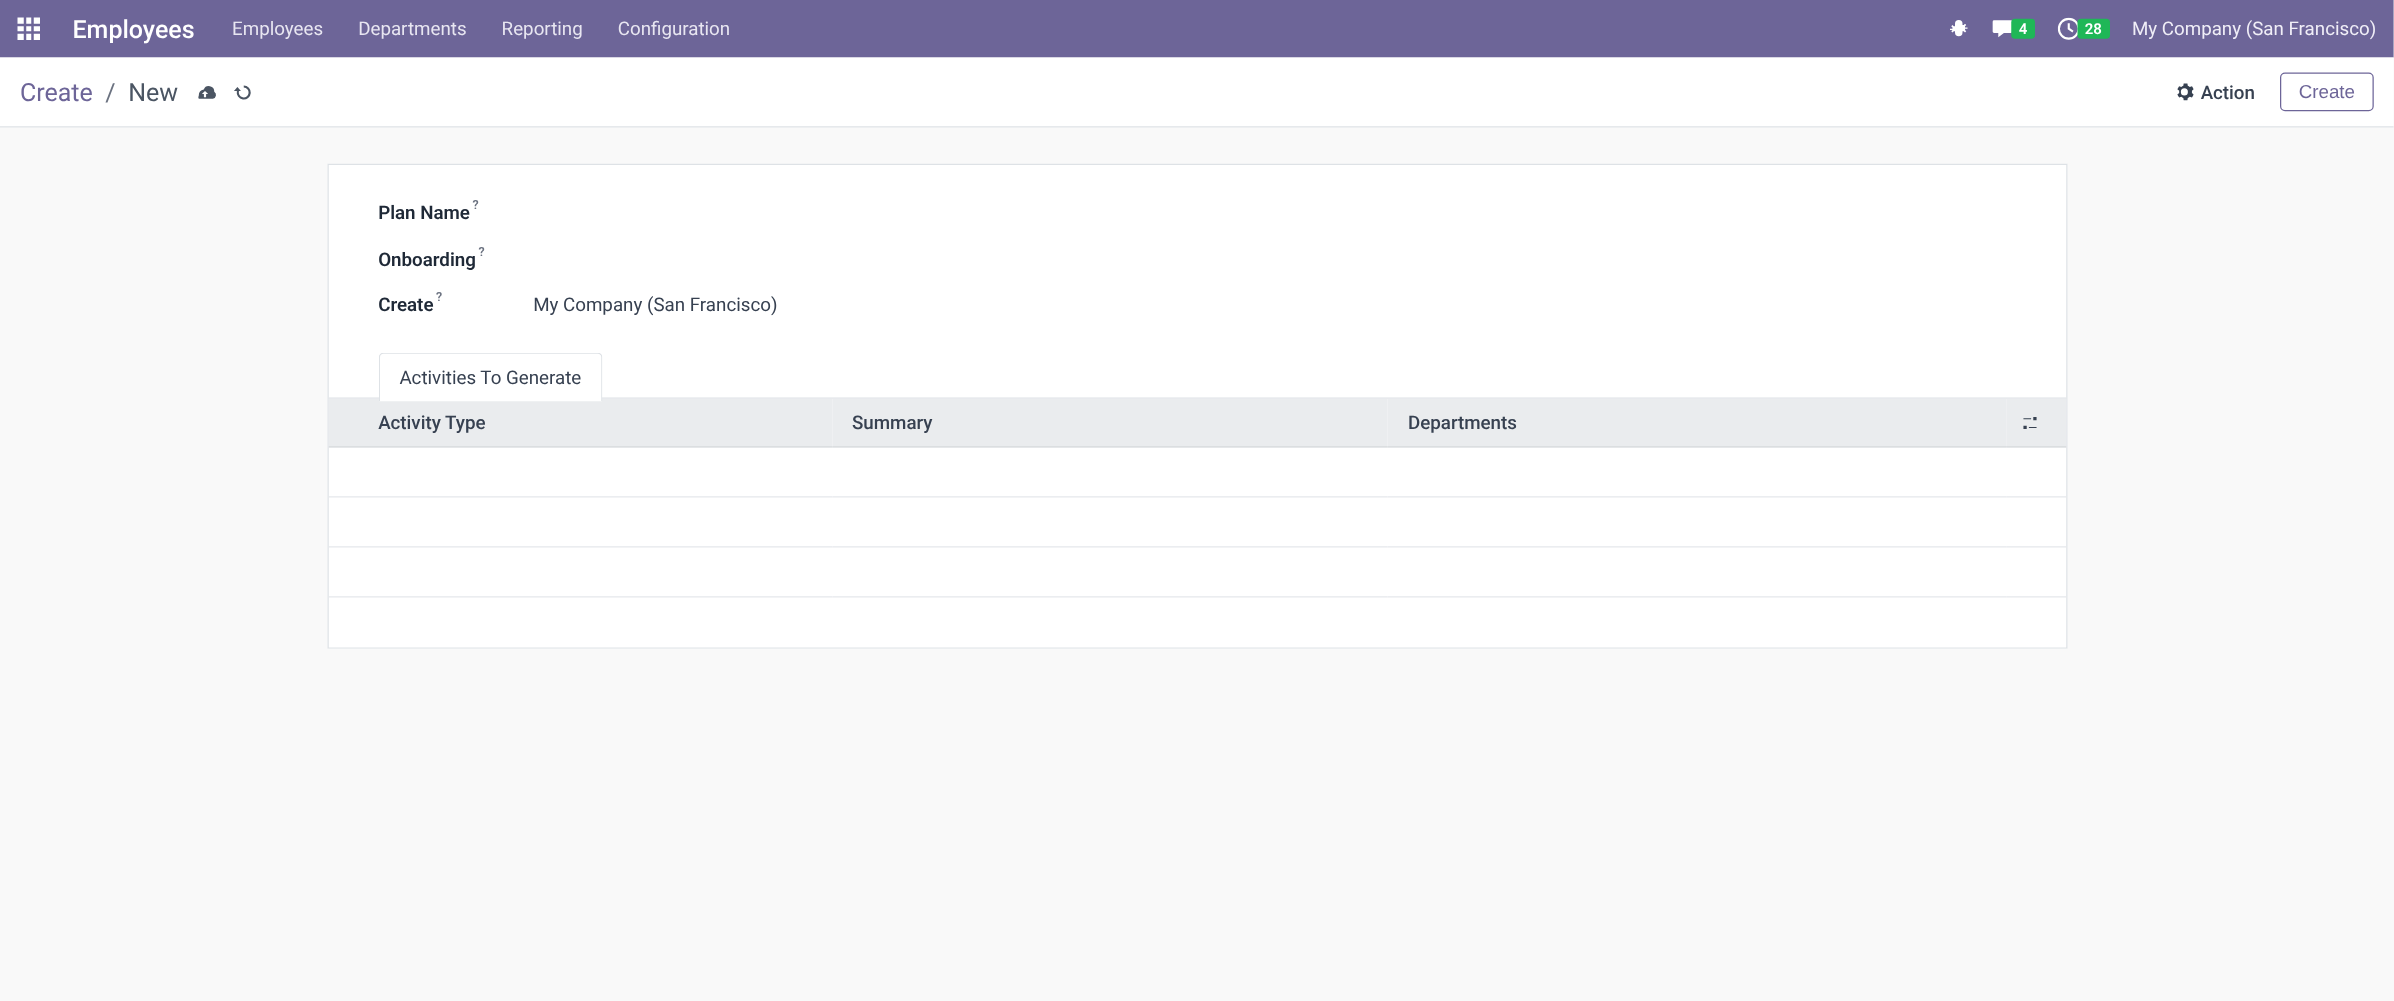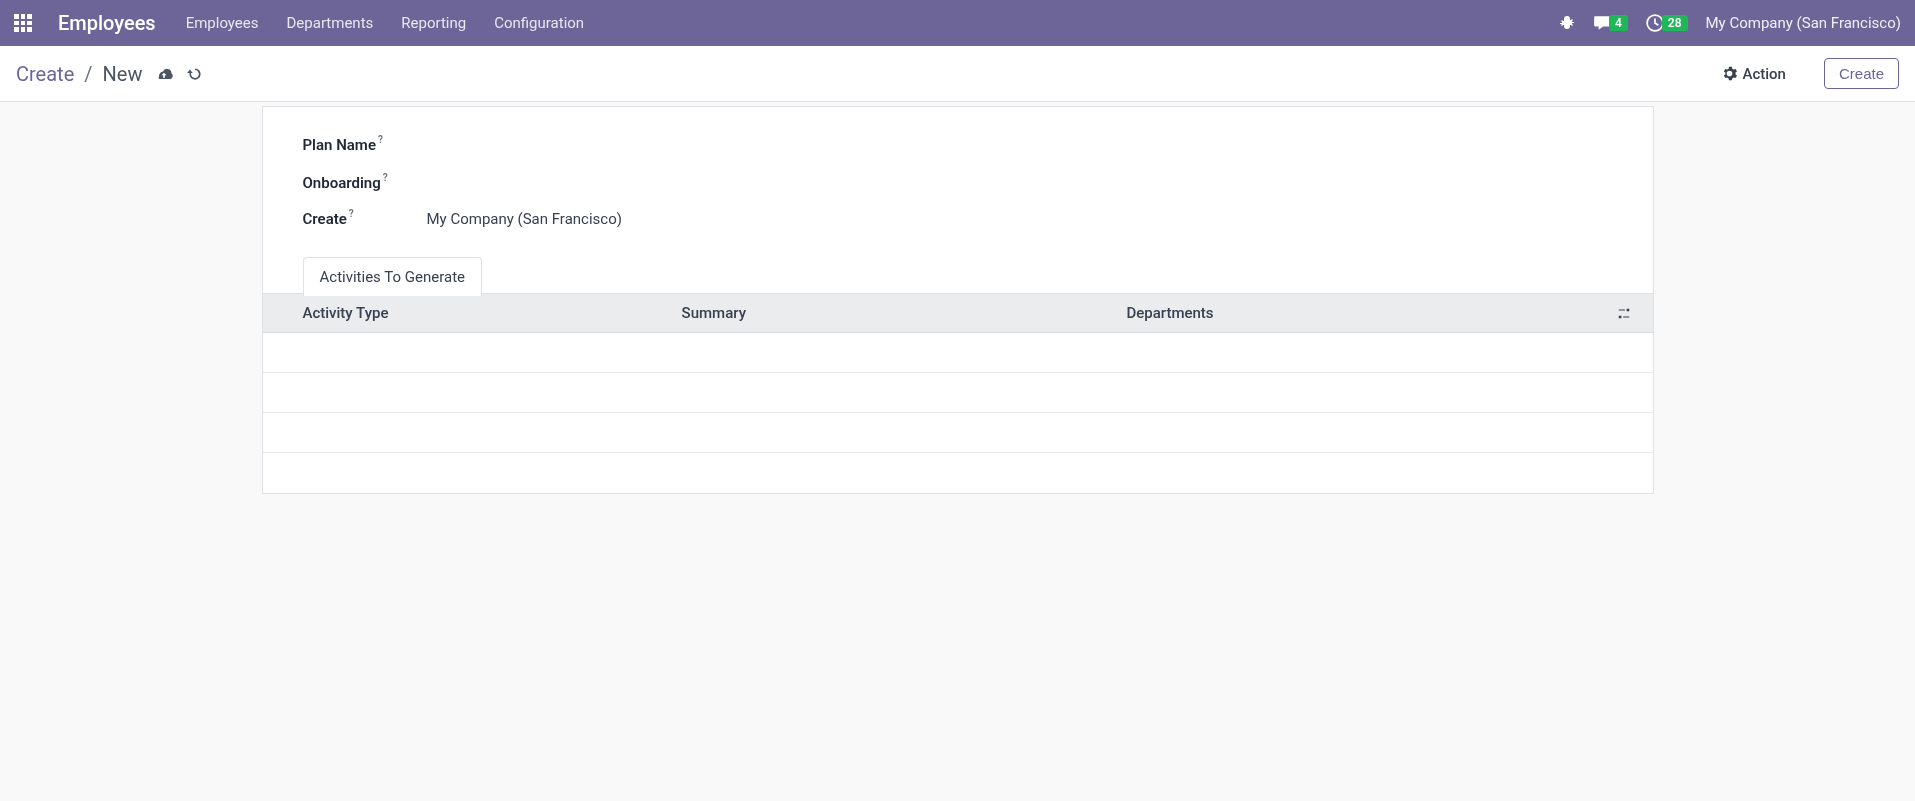--- a/index.html
+++ b/index.html
@@ -122,21 +122,21 @@
     }
     .status-icon {
       margin-left: 12px;
       color: #4b5563;
       cursor: pointer;
     }
     .control-right {
       margin-left: auto;
       display: flex;
       align-items: center;
-      gap: 38px;
+      gap: 20px;
     }
     .action-dropdown {
       display: flex;
       align-items: center;
       gap: 6px;
       font-size: 15px;
       font-weight: 500;
       color: #374151;
       cursor: pointer;
     }
@@ -146,21 +146,21 @@
       background: #fff;
       padding: 6px 14px;
       font-size: 15px;
       border-radius: 4px;
       cursor: pointer;
     }
 
     
     .form-container {
       max-width: 1400px;
-      margin: 4px auto 0;
+      margin: 29px auto 0;
       padding: 0 4px;
     }
     .form-sheet {
       background: #fff;
       border: 1px solid #dee2e6;
       padding: 28px 40px 0 40px;
     }
     .field-group {
       margin-bottom: 20px;
     }

